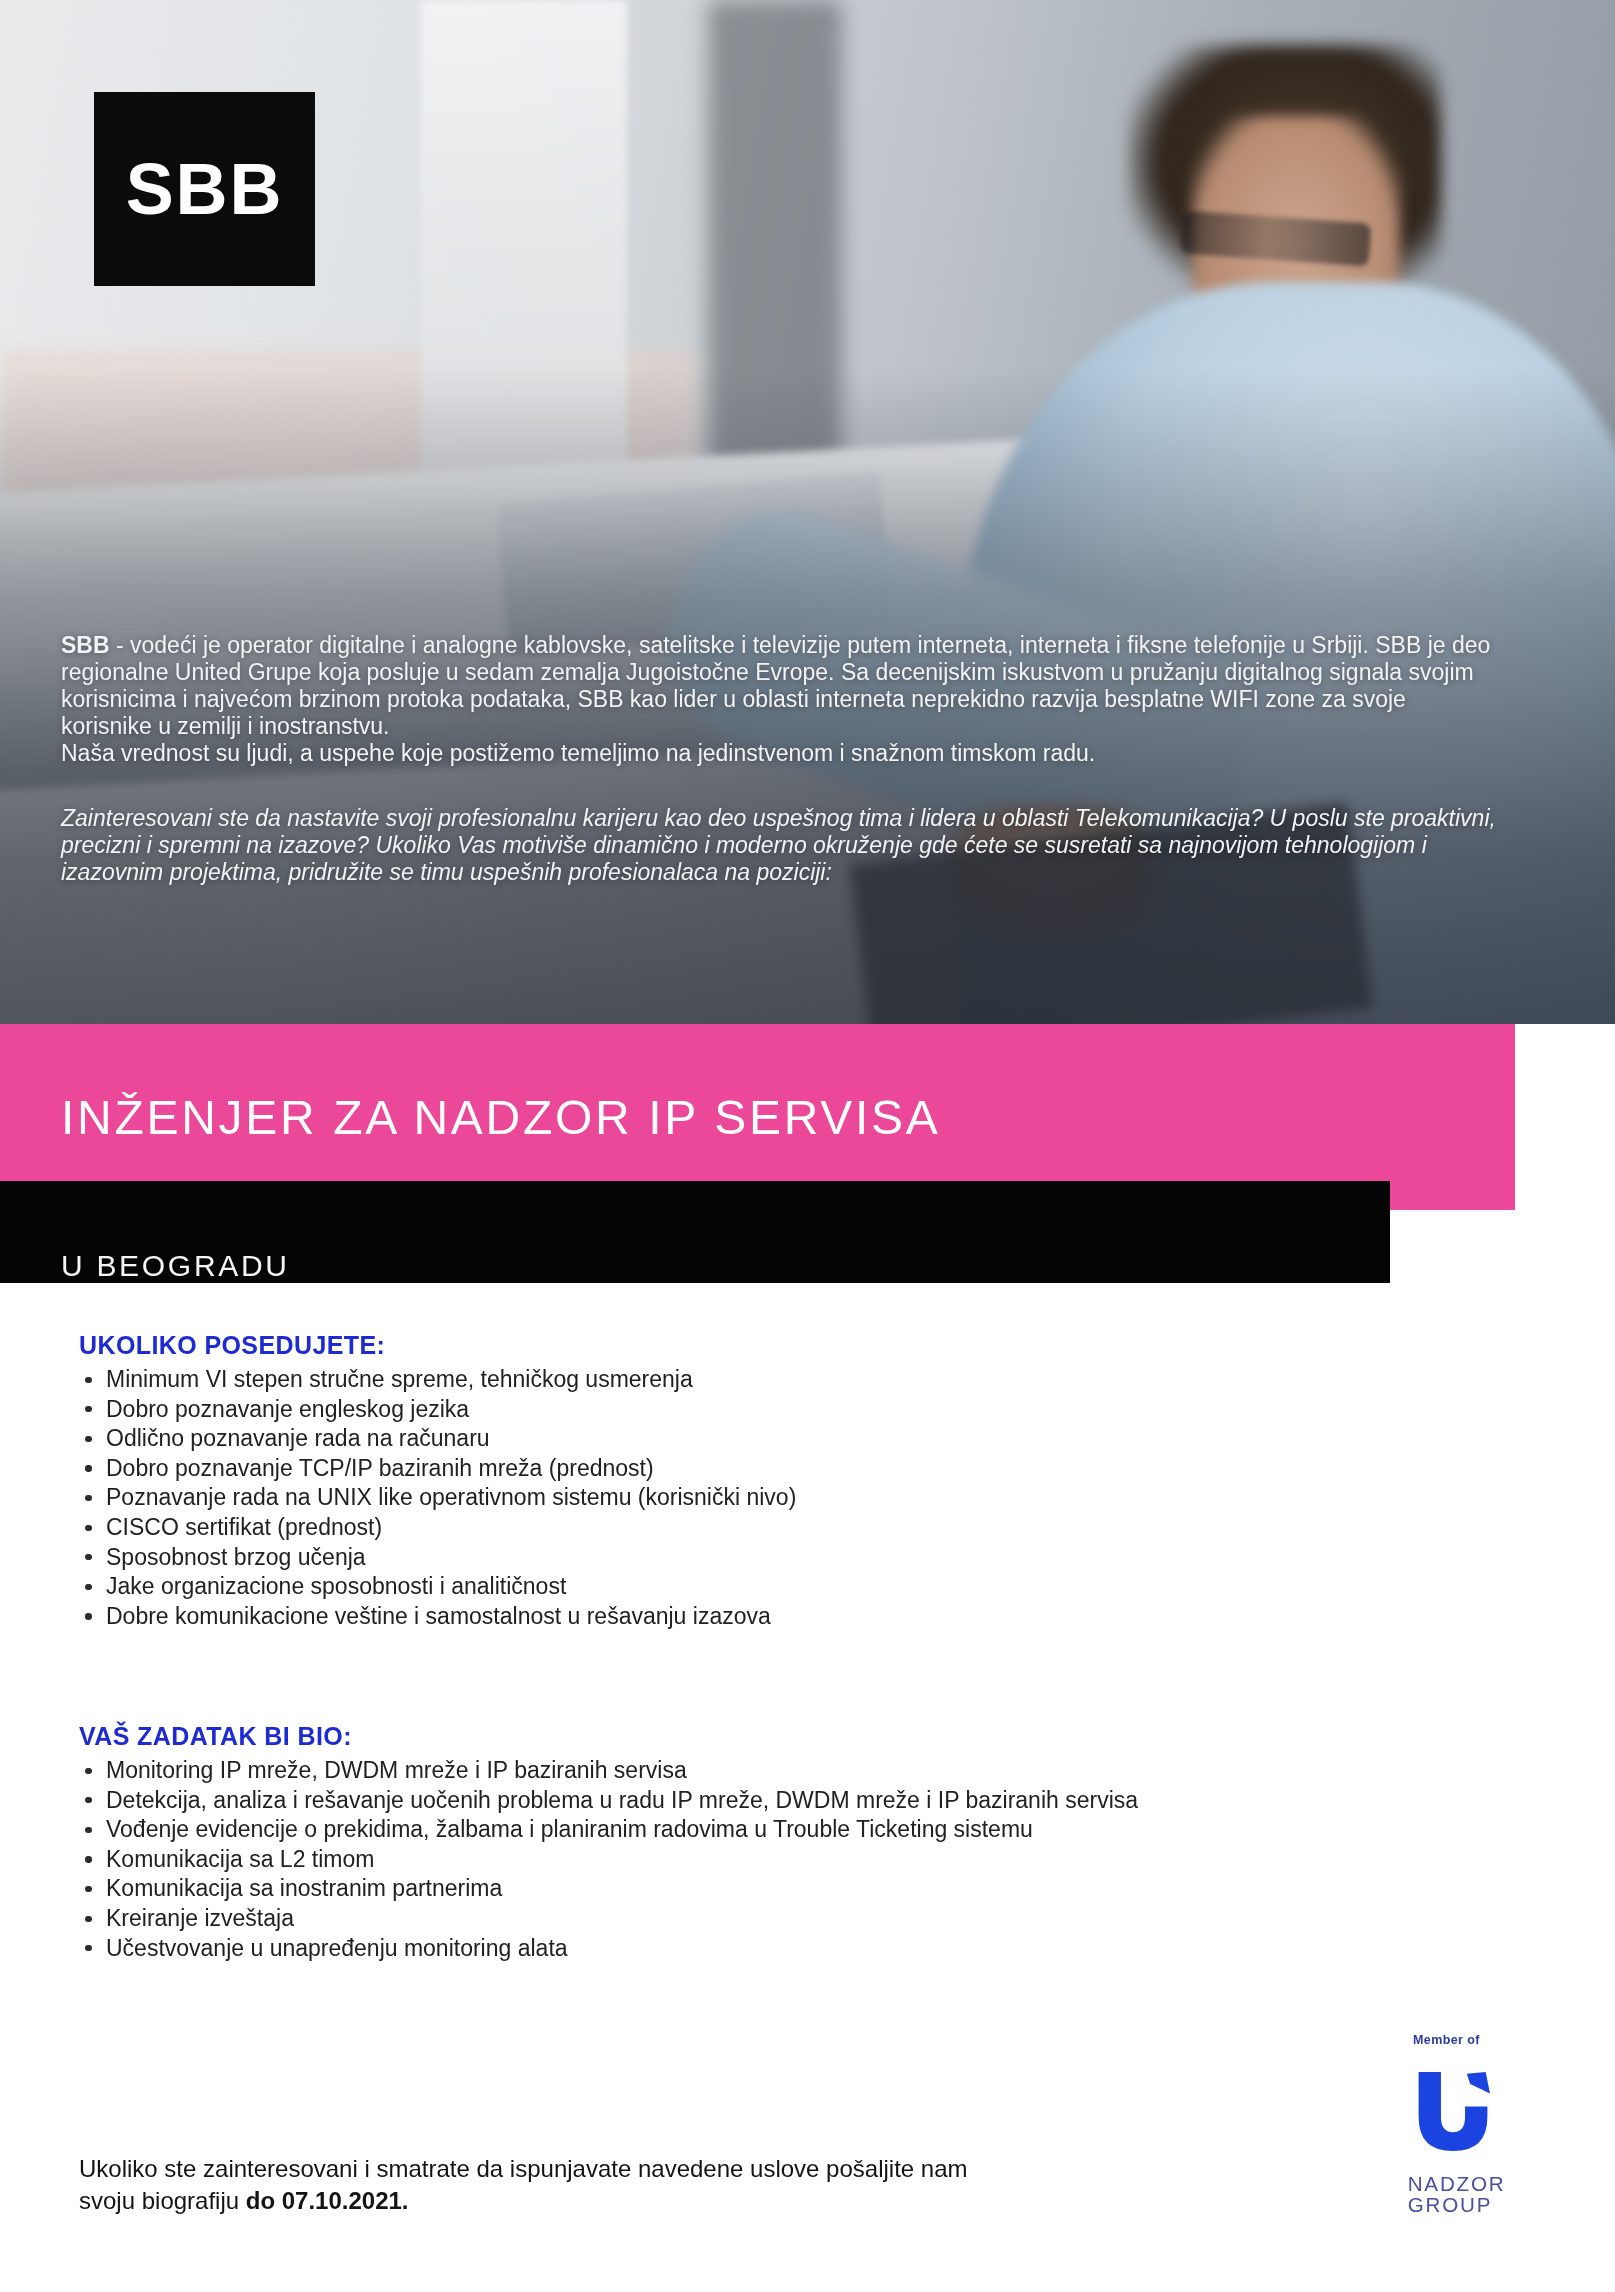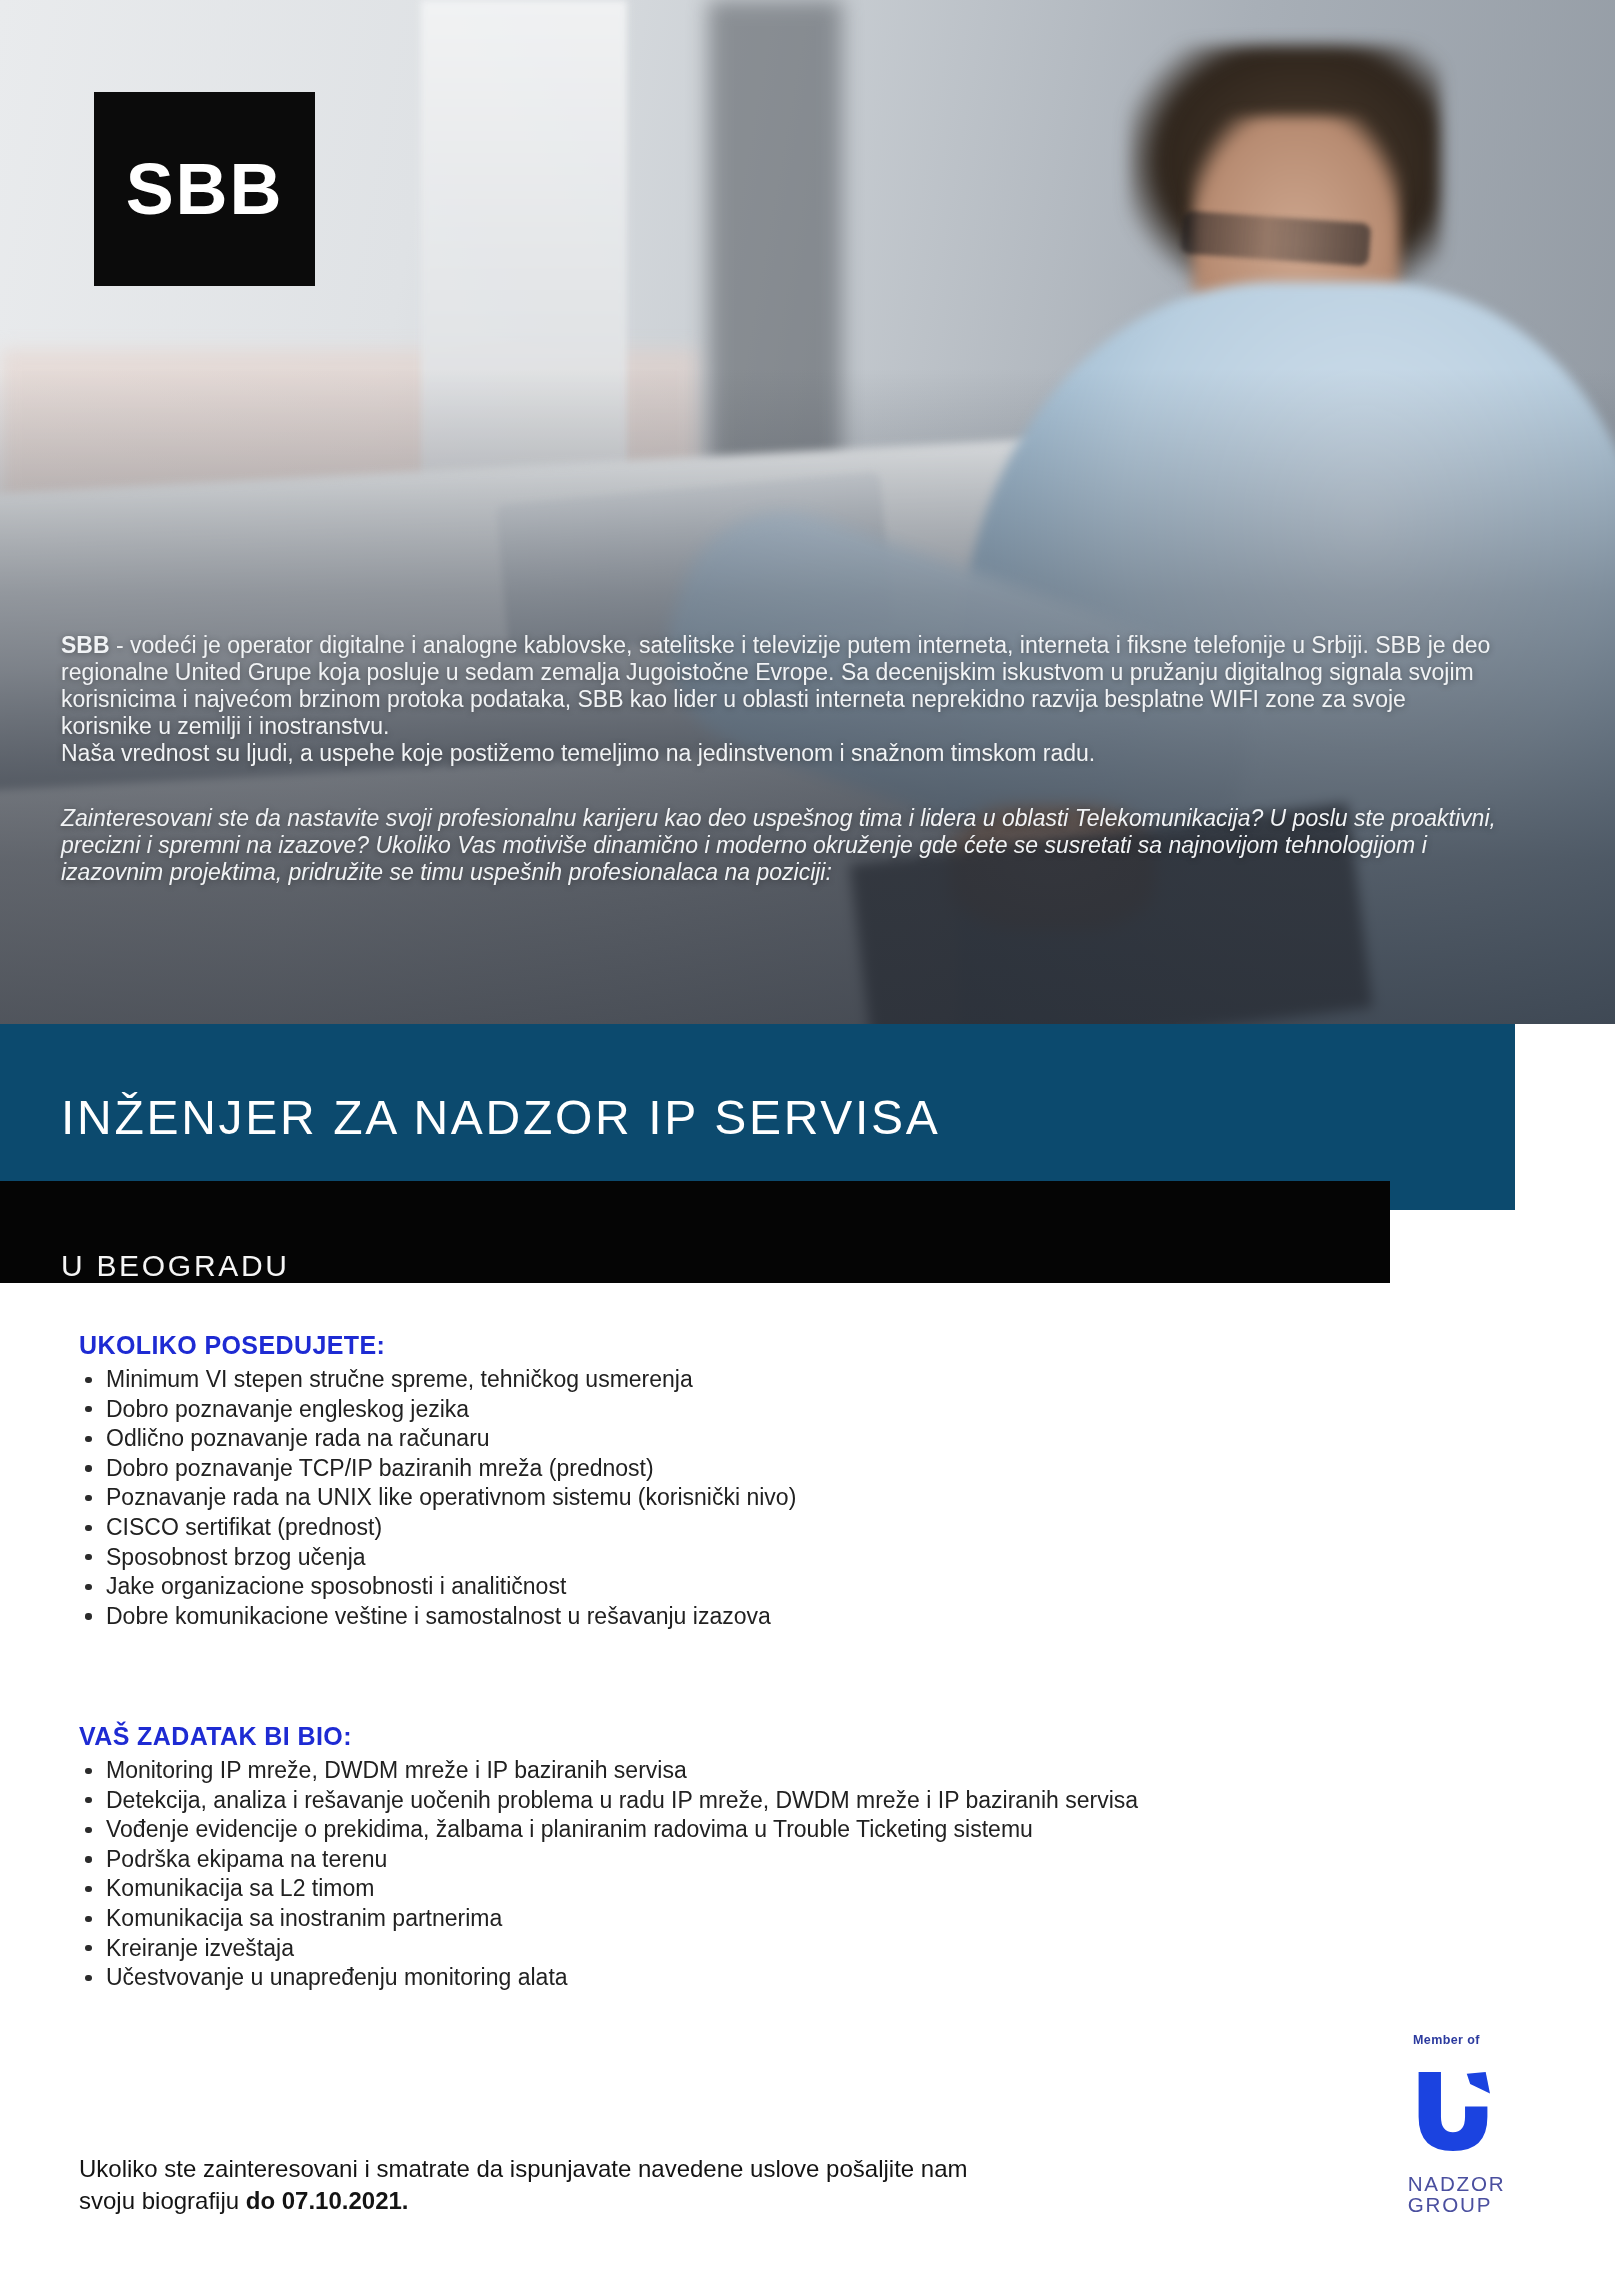--- a/index.html
+++ b/index.html
@@ -54,21 +54,21 @@
   .hero-copy {
     position:absolute; left:61px; top:632px; width:1442px; z-index:4;
     color:#f1f3f5; font-size:23px; line-height:27px;
     text-shadow:0 0.9px 6.3px rgba(0,0,0,.38);
   }
   .hero-copy p.second { margin-top:0; }
   .hero-copy p.intro2 { margin-top:38px;font-style:italic; }
 
   
   .banner-blue {
-    position:absolute; left:0; top:1024px; width:1515px; height:186px; background:#0c4a6e;
+    position:absolute; left:0; top:1024px; width:1515px; height:186px; background:#ec4899;
     display:flex; align-items:center; z-index:6;
   }
   .banner-blue h1 { color:#ffffff; font-weight:400; font-size:48px; letter-spacing:2.7px; padding-left:61px; }
   .banner-black {
     position:absolute; left:0; top:1181px; width:1390px; height:102px; background:#050505;
     display:flex; align-items:flex-end; z-index:6;
   }
   .banner-black h2 { color:#f5f5f5; font-weight:400; font-size:30px; letter-spacing:2.7px; padding-left:61px; }
 
   
@@ -141,21 +141,20 @@
     <li><span class="li-dot"></span><span class="li-text">Jake organizacione sposobnosti i analitičnost</span></li>
     <li><span class="li-dot"></span><span class="li-text">Dobre komunikacione veštine i samostalnost u rešavanju izazova</span></li>
   </ul>
 
 <h3 class="section-heading" id="task-heading">VAŠ ZADATAK BI BIO:</h3>
 <ul class="bullets" id="task-list">
 
 <li><span class="li-dot"></span><span class="li-text">Monitoring IP mreže, DWDM mreže i IP baziranih servisa</span></li>
     <li><span class="li-dot"></span><span class="li-text">Detekcija, analiza i rešavanje uočenih problema u radu IP mreže, DWDM mreže i IP baziranih servisa</span></li>
     <li><span class="li-dot"></span><span class="li-text">Vođenje evidencije o prekidima, žalbama i planiranim radovima u Trouble Ticketing sistemu</span></li>
-    <li><span class="li-dot"></span><span class="li-text">Podrška ekipama na terenu</span></li>
     <li><span class="li-dot"></span><span class="li-text">Komunikacija sa L2 timom</span></li>
     <li><span class="li-dot"></span><span class="li-text">Komunikacija sa inostranim partnerima</span></li>
     <li><span class="li-dot"></span><span class="li-text">Kreiranje izveštaja</span></li>
     <li><span class="li-dot"></span><span class="li-text">Učestvovanje u unapređenju monitoring alata</span></li>
   </ul>
 
 <div class="apply">
   <div>Ukoliko ste zainteresovani i smatrate da ispunjavate navedene uslove pošaljite nam</div>
   <div><span>svoju biografiju </span><strong>do 07.10.2021.</strong></div>
 </div>

